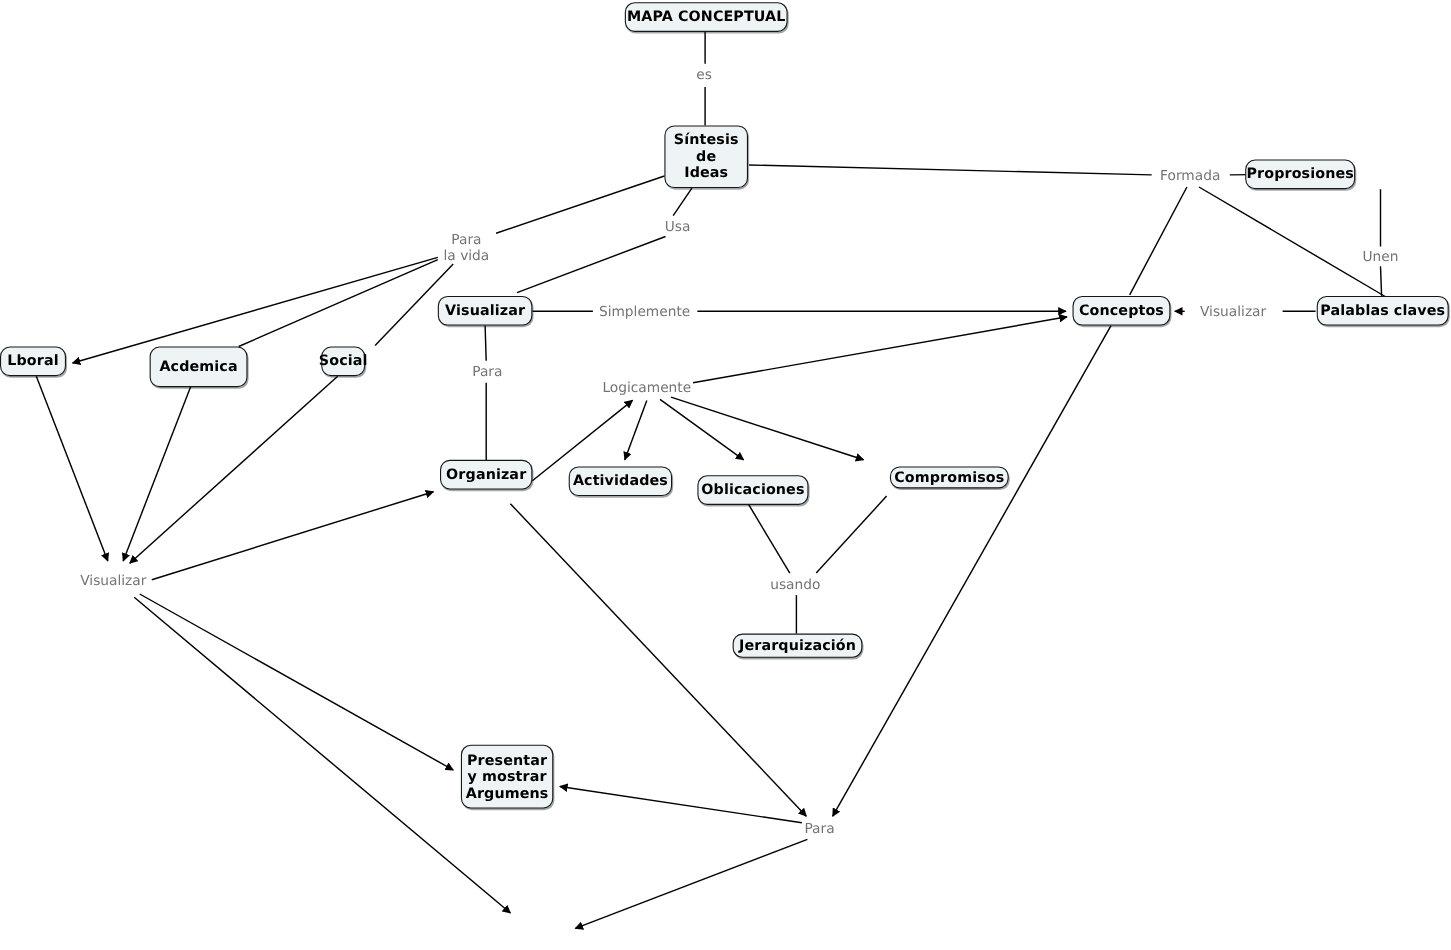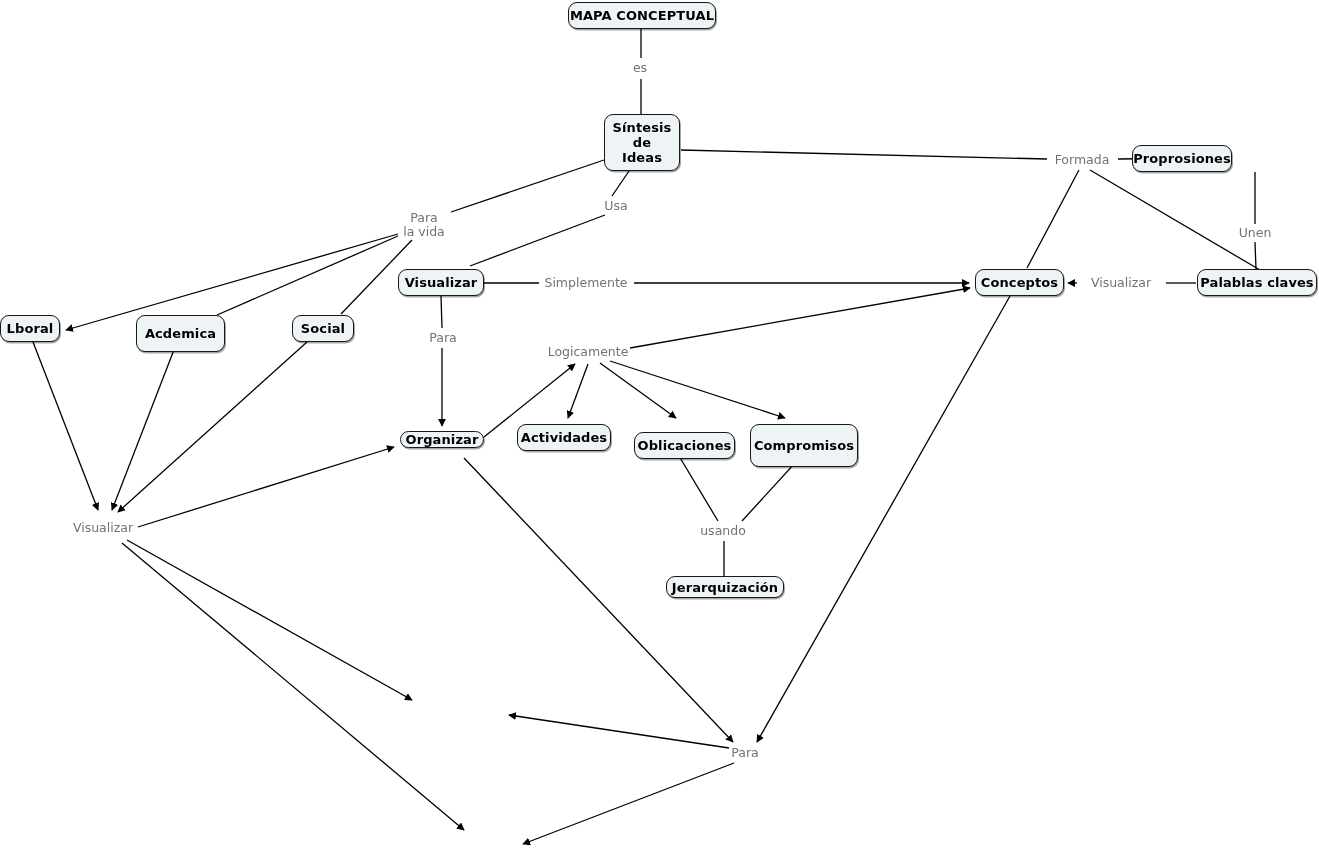--- a/index.html
+++ b/index.html
@@ -150,32 +150,35 @@
   <div class="node" style="left:1197px;top:269px;width:120px;height:27px">Palablas claves</div>
 
   <div class="node" style="left:975px;top:269px;width:89px;height:27px">Conceptos</div>
 
   <div class="node" style="left:398px;top:269px;width:86px;height:27px">Visualizar</div>
 
   <div class="node" style="left:0px;top:315px;width:60px;height:27px">Lboral</div>
 
   <div class="node" style="left:136px;top:315px;width:89px;height:37px">Acdemica</div>
 
-  <div class="node" style="left:292px;top:315px;width:62px;height:27px">Social</div>
-
-  <div class="node" style="left:400px;top:431px;width:84px;height:17px">Organizar</div>
+  <div class="node" style="left:292px;top:315px;width:40px;height:27px">Social</div>
+
+  <div class="node" style="left:400px;top:418px;width:84px;height:27px">Organizar</div>
 
   <div class="node" style="left:517px;top:424px;width:94px;height:27px">Actividades</div>
 
   <div class="node" style="left:634px;top:432px;width:101px;height:27px">Oblicaciones</div>
 
-  <div class="node" style="left:750px;top:424px;width:108px;height:43px">Compromisos</div>
+  <div class="node" style="left:809px;top:424px;width:108px;height:20px">Compromisos</div>
 
   <div class="node" style="left:666px;top:576px;width:118px;height:22px">Jerarquización</div>
 
+  <div class="node" style="left:419px;top:677px;width:84px;height:58px">Presentar
+y mostrar
+Argumens</div>
 
   <div class="node" style="left:437px;top:884px;width:81px;height:27px">Entender</div>
 
   <div class="link-label" style="left:640px;top:68px">es</div>
 
   <div class="link-label" style="left:1082px;top:160px">Formada</div>
 
   <div class="link-label" style="left:1255px;top:233px">Unen</div>
 
   <div class="link-label" style="left:1121px;top:283px">Visualizar</div>

